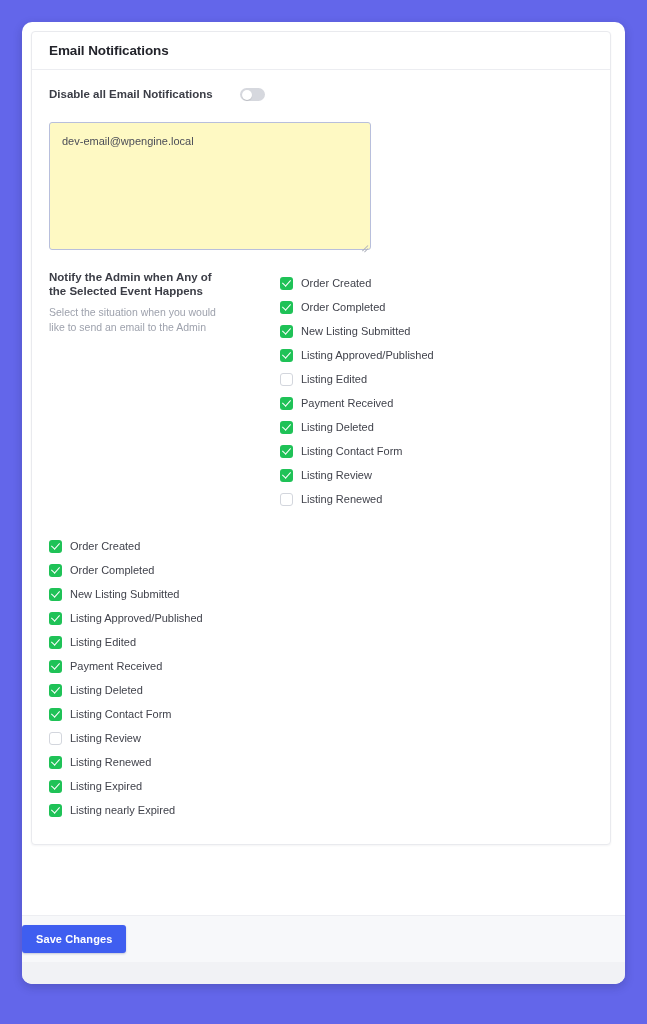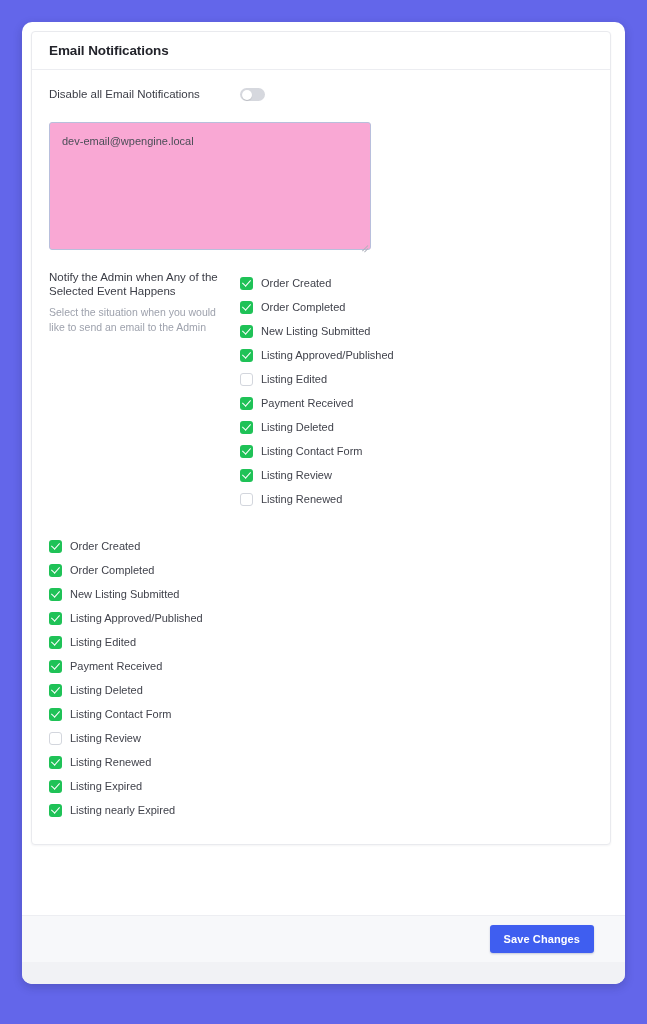--- a/index.html
+++ b/index.html
@@ -72,21 +72,21 @@
     padding-right: 14px;
   }
 
   .field-control-col {
     flex: 1 1 auto;
     min-width: 0;
   }
 
   .label-title {
     font-size: 11.5px;
-    font-weight: normal;
+    font-weight: bold;
     color: #3b3d46;
     line-height: 14px;
   }
 
   .label-desc {
     margin-top: 7px;
     font-size: 10.5px;
     color: #9ea2ad;
     line-height: 15px;
   }
@@ -113,21 +113,21 @@
     background: #ffffff;
     box-shadow: 0 1px 1px rgba(0,0,0,.12);
   }
 
   
   .row-email { margin-bottom: 20px; }
 
   .email-area {
     width: 322px;
     height: 128px;
-    background: #f9a8d4;
+    background: #fef9c3;
     border: 1px solid #b8bfdc;
     border-radius: 3px;
     font-family: "Liberation Sans", sans-serif;
     font-size: 11px;
     color: #4b4d57;
     padding: 10px 12px;
     resize: none;
     outline: none;
     position: relative;
     display: block;
@@ -145,21 +145,21 @@
   .ta-grip i {
     position: absolute;
     right: 0;
     background: #aeb2bd;
     height: 1px;
   }
   .ta-grip i:nth-child(1) { bottom: 1px; width: 8px; transform: rotate(-45deg); transform-origin: 100% 50%; }
   .ta-grip i:nth-child(2) { bottom: 1px; width: 5px; transform: rotate(-45deg); transform-origin: 100% 50%; margin-bottom:-3px;}
 
   
-  .row-group { margin-bottom: 22px; }
+  .row-group { margin-bottom: 22px; gap: 40px; }
   .row-group:last-child { margin-bottom: 0; }
 
   .check-list { padding-top: 1px; }
 
   .check-row {
     display: flex;
     align-items: center;
     height: 24px;
     cursor: pointer;
   }
@@ -202,21 +202,21 @@
   .footer-bar {
     position: absolute;
     left: 0;
     right: 0;
     top: 893px;
     height: 47px;
     background: #f7f8fa;
     border-top: 1px solid #edeef2;
     display: flex;
     align-items: center;
-    justify-content: flex-end;
+    justify-content: flex-start;
     padding-right: 31px;
   }
 
   .save-btn {
     background: #3f5ef0;
     color: #ffffff;
     border: none;
     border-radius: 3px;
     font-family: "Liberation Sans", sans-serif;
     font-size: 11px;

